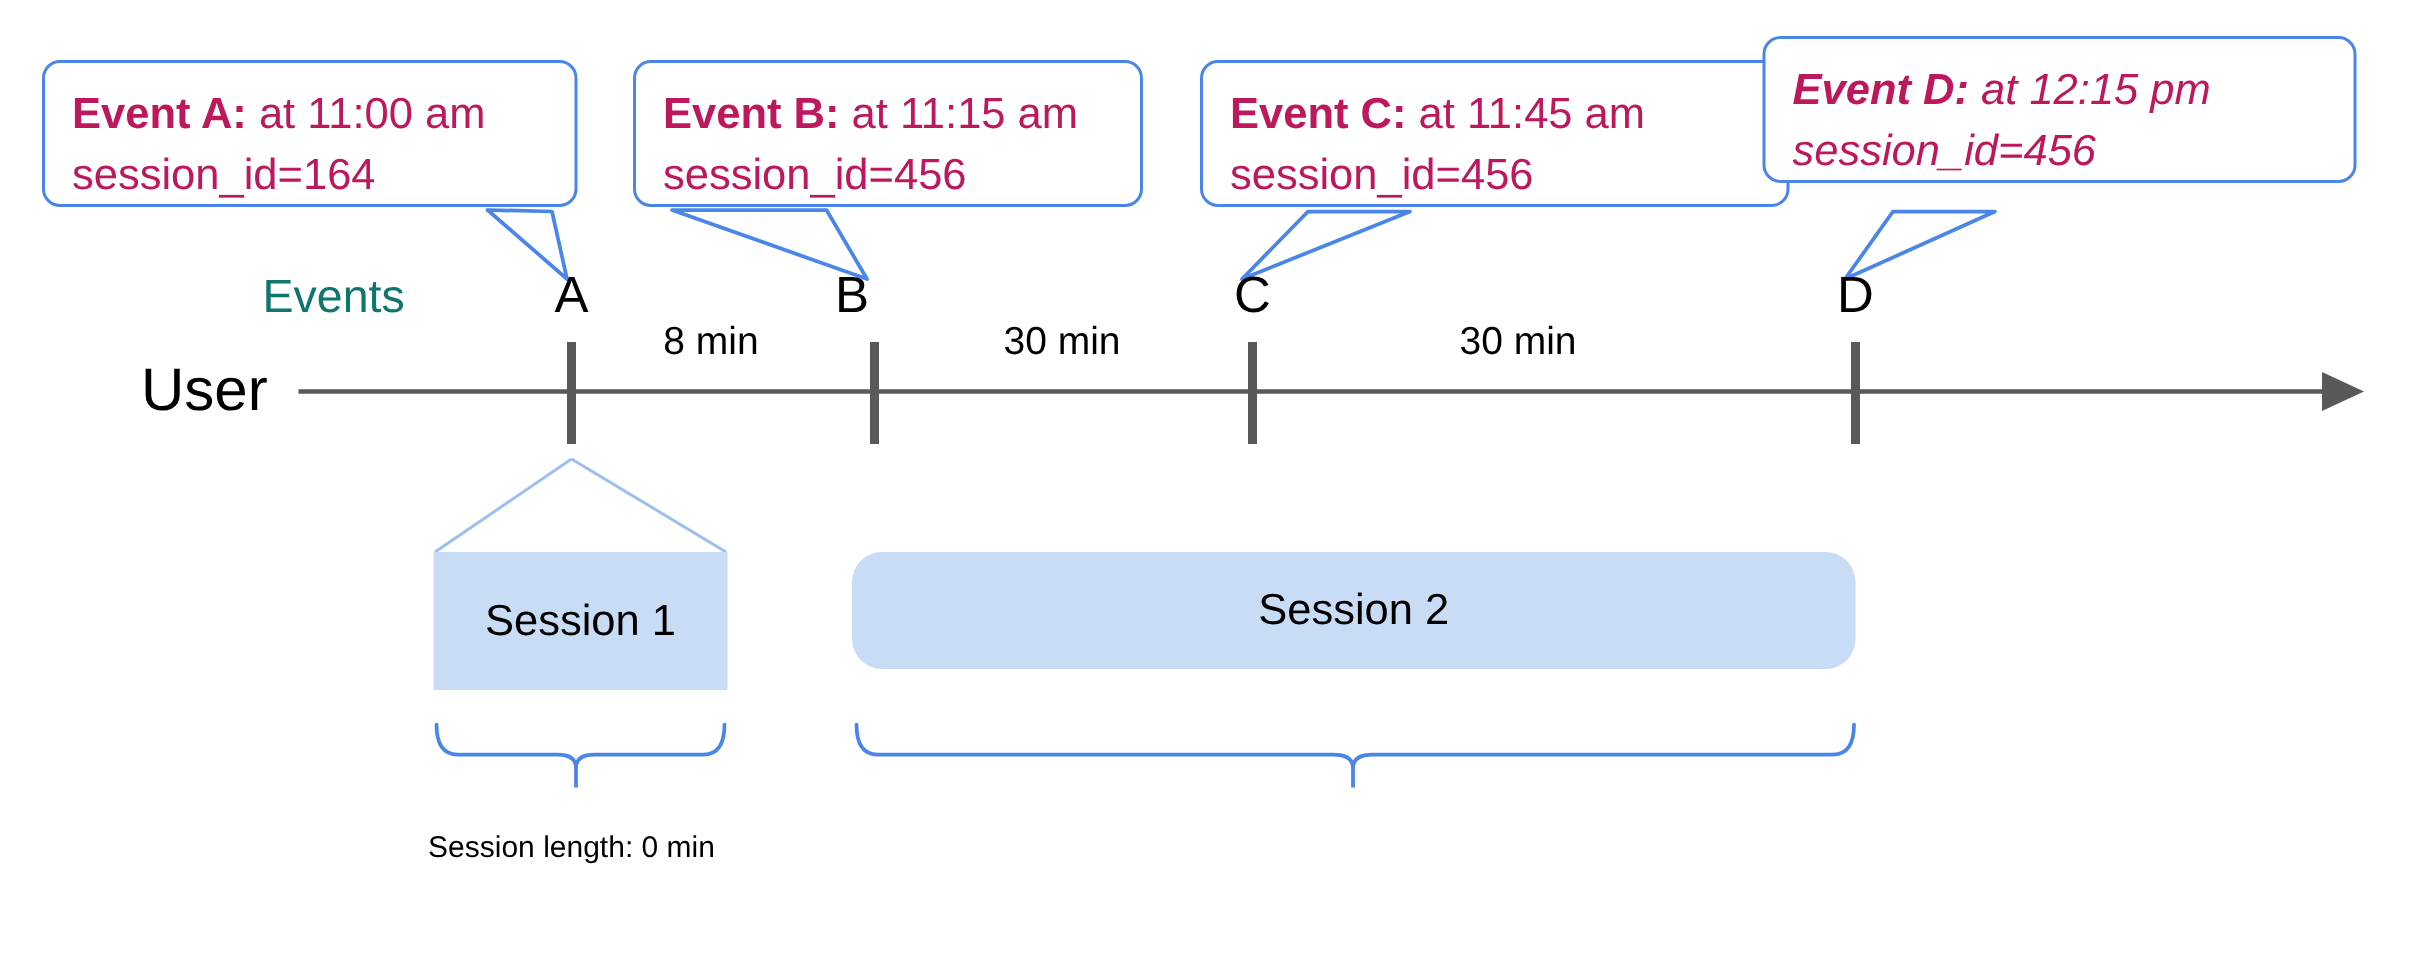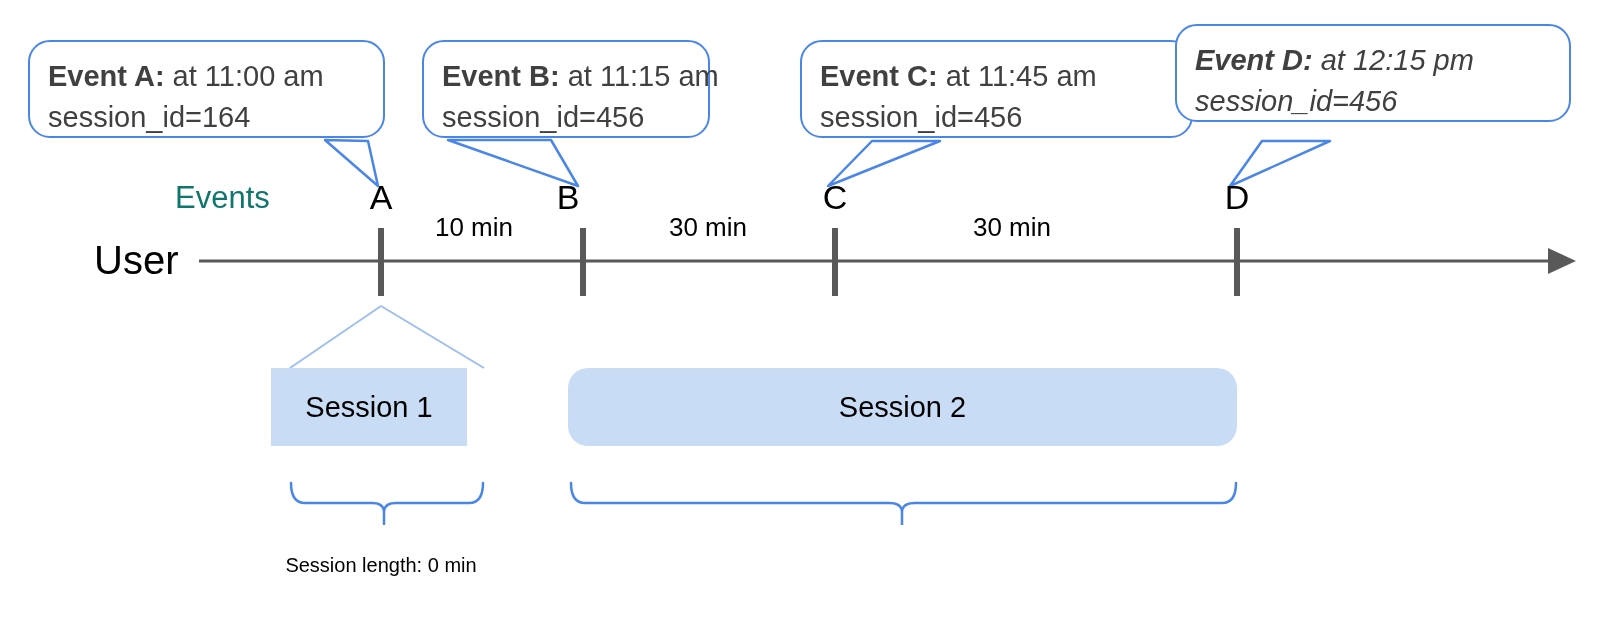--- a/index.html
+++ b/index.html
@@ -24,26 +24,26 @@
     top: 0;
     width: 1614px;
     height: 642px;
   }
 
   
   .callout {
     position: absolute;
     box-sizing: border-box;
     border: 2px solid #4a86e8;
-    border-radius: 22px;
+    border-radius: 12px;
     background: #ffffff;
     padding: 14px 18px 0 18px;
     font-size: 29px;
     line-height: 41px;
-    color: #404040;
+    color: #be185d;
     white-space: nowrap;
     z-index: 3;
   }
   .callout .ev-name {
     font-weight: bold;
   }
   .callout .ev-line2 {
     display: block;
   }
 
@@ -135,21 +135,21 @@
     <path d="M 291,483 Q 291,503 305,503 L 372,503 Q 384,503 384,512 L 384,525 L 384,512 Q 384,503 396,503 L 469,503 Q 483,503 483,483" fill="none" stroke="#4a86e8" stroke-width="2.5" stroke-linecap="round"></path>
 
     <path d="M 571,483 Q 571,503 585,503 L 889,503 Q 902,503 902,512 L 902,525 L 902,512 Q 902,503 915,503 L 1222,503 Q 1236,503 1236,483" fill="none" stroke="#4a86e8" stroke-width="2.5" stroke-linecap="round"></path>
   </svg>
 
   <div class="callout" style="left:28px; top:40px; width:357px; height:98px;">
     <span class="ev-name">Event A:</span><span> at 11:00 am</span>
     <span class="ev-line2">session_id=164</span>
   </div>
 
-  <div class="callout" style="left:422px; top:40px; width:288px; height:98px;">
+  <div class="callout" style="left:422px; top:40px; width:340px; height:98px;">
     <span class="ev-name">Event B:</span><span> at 11:15 am</span>
     <span class="ev-line2">session_id=456</span>
   </div>
 
   <div class="callout" style="left:800px; top:40px; width:393px; height:98px;">
     <span class="ev-name">Event C:</span><span> at 11:45 am</span>
     <span class="ev-line2">session_id=456</span>
   </div>
 
   <div class="callout" style="left:1175px; top:24px; width:396px; height:98px;font-style:italic;">
@@ -159,25 +159,25 @@
 
   <div class="axis-label-events" style="left:175px; top:180px;">Events</div>
 
   <div class="axis-label-user" style="left:94px; top:238px;">User</div>
 
   <div class="tick-letter" style="left:381px; top:178px;">A</div>
   <div class="tick-letter" style="left:568px; top:178px;">B</div>
   <div class="tick-letter" style="left:835px; top:178px;">C</div>
   <div class="tick-letter" style="left:1237px; top:178px;">D</div>
 
-  <div class="gap-label" style="left:474px; top:212px;">10 min</div>
+  <div class="gap-label" style="left:474px; top:212px;">8 min</div>
   <div class="gap-label" style="left:708px; top:212px;">30 min</div>
   <div class="gap-label" style="left:1012px; top:212px;">30 min</div>
 
-  <div class="session-bar" style="left:271px; top:368px; width:196px; height:78px;">
+  <div class="session-bar" style="left:289px; top:368px; width:196px; height:92px;">
     <span>Session 1</span>
   </div>
 
   <div class="session-bar" style="left:568px; top:368px; width:669px; height:78px;border-radius:20px;">
     <span>Session 2</span>
   </div>
 
   <div class="session-caption" style="left:381px; top:554px;">Session length: 0 min</div>
 
 

